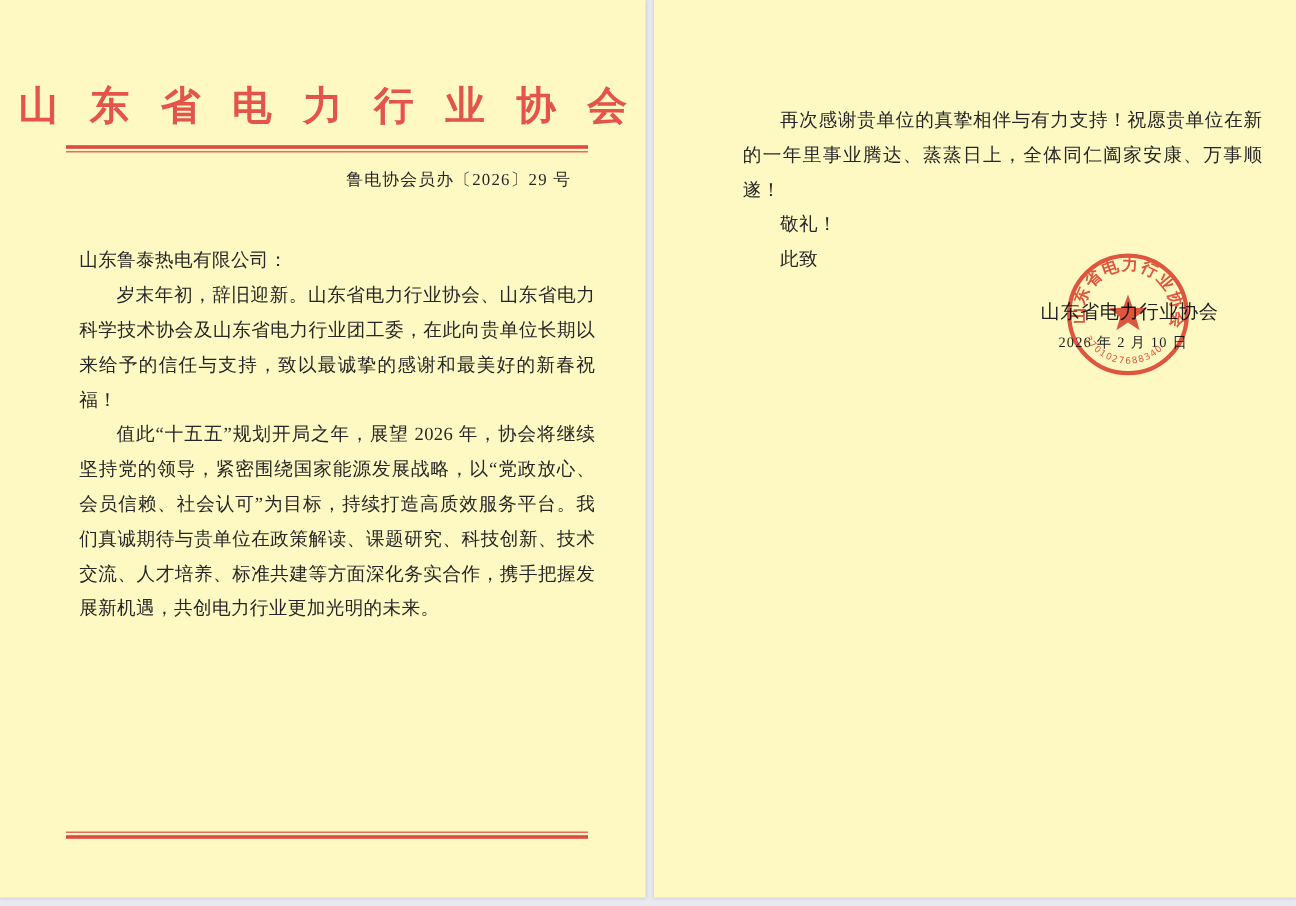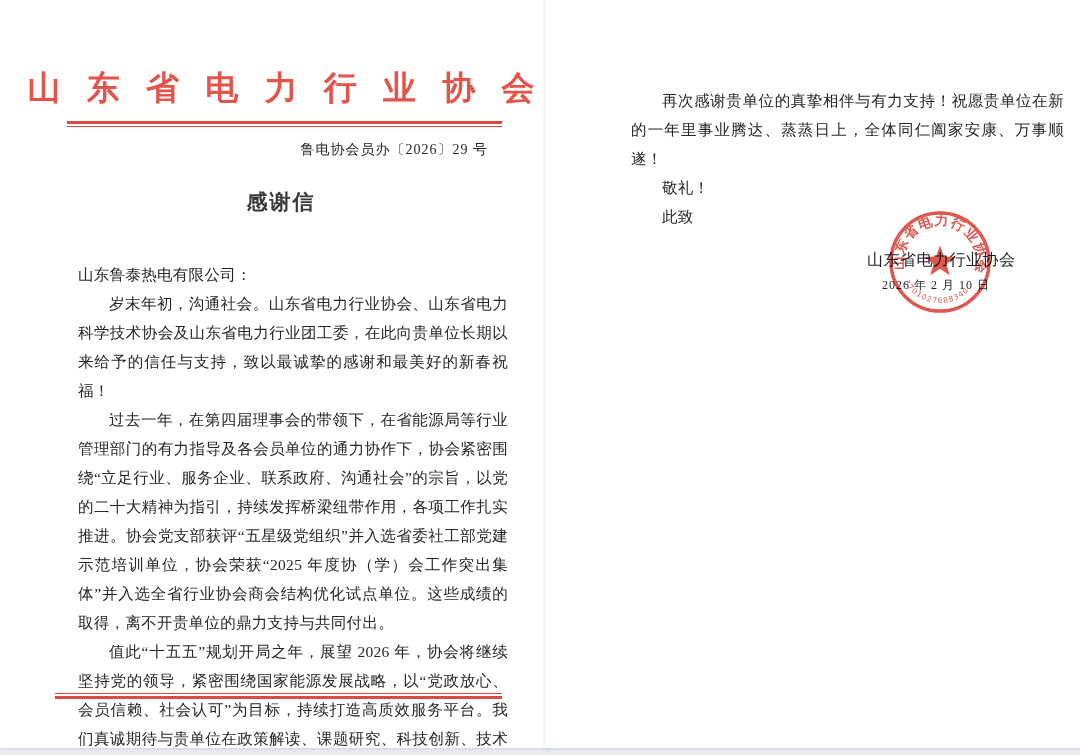--- a/index.html
+++ b/index.html
@@ -3,23 +3,22 @@
 <meta charset="utf-8">
 <style>
   html,body{margin:0;padding:0;}
   body{
     width:1080px;height:755px;overflow:hidden;
     background:#e7eaee;
     font-family:"Liberation Serif","DejaVu Serif",serif;
   }
   .canvas{position:relative;width:1080px;height:755px;}
   .page{
-    position:absolute;top:0;height:748px;background:#ffffff;
+    position:absolute;top:0;height:748px;background:#fef9c3;
     box-shadow:0 0 3px rgba(50,70,95,.22);
-    padding-left:12px;
   }
   .page-left{left:0;width:538px;}
   .page-right{left:545px;width:535px;}
 
   
   .org-title{
     margin:66px 0 0;text-align:center;
     font-size:33px;font-weight:700;color:#e4544b;
     letter-spacing:9px;text-indent:9px;white-space:nowrap;
   }
@@ -80,26 +79,24 @@
   <div class="page page-left">
     <h1 class="org-title">山 东 省 电 力 行 业 协 会</h1>
 
     <div class="rule">
       <div class="rule-thick"></div>
       <div class="rule-thin"></div>
     </div>
 
     <div class="doc-number">鲁电协会员办〔2026〕29 号</div>
 
-    <h2 class="letter-title">感谢信</h2>
 
     <div class="body-text">
       <p class="no-indent">山东鲁泰热电有限公司：</p>
-      <p>岁末年初，沟通社会。山东省电力行业协会、山东省电力科学技术协会及山东省电力行业团工委，在此向贵单位长期以来给予的信任与支持，致以最诚挚的感谢和最美好的新春祝福！</p>
-      <p>过去一年，在第四届理事会的带领下，在省能源局等行业管理部门的有力指导及各会员单位的通力协作下，协会紧密围绕“立足行业、服务企业、联系政府、沟通社会”的宗旨，以党的二十大精神为指引，持续发挥桥梁纽带作用，各项工作扎实推进。协会党支部获评“五星级党组织”并入选省委社工部党建示范培训单位，协会荣获“2025 年度协（学）会工作突出集体”并入选全省行业协会商会结构优化试点单位。这些成绩的取得，离不开贵单位的鼎力支持与共同付出。</p>
+      <p>岁末年初，辞旧迎新。山东省电力行业协会、山东省电力科学技术协会及山东省电力行业团工委，在此向贵单位长期以来给予的信任与支持，致以最诚挚的感谢和最美好的新春祝福！</p>
       <p>值此“十五五”规划开局之年，展望 2026 年，协会将继续坚持党的领导，紧密围绕国家能源发展战略，以“党政放心、会员信赖、社会认可”为目标，持续打造高质效服务平台。我们真诚期待与贵单位在政策解读、课题研究、科技创新、技术交流、人才培养、标准共建等方面深化务实合作，携手把握发展新机遇，共创电力行业更加光明的未来。</p>
     </div>
 
     <div class="footer-rule">
       <div class="rule-thin"></div>
       <div class="rule-thick"></div>
     </div>
   </div>
 
   <div class="page page-right">

